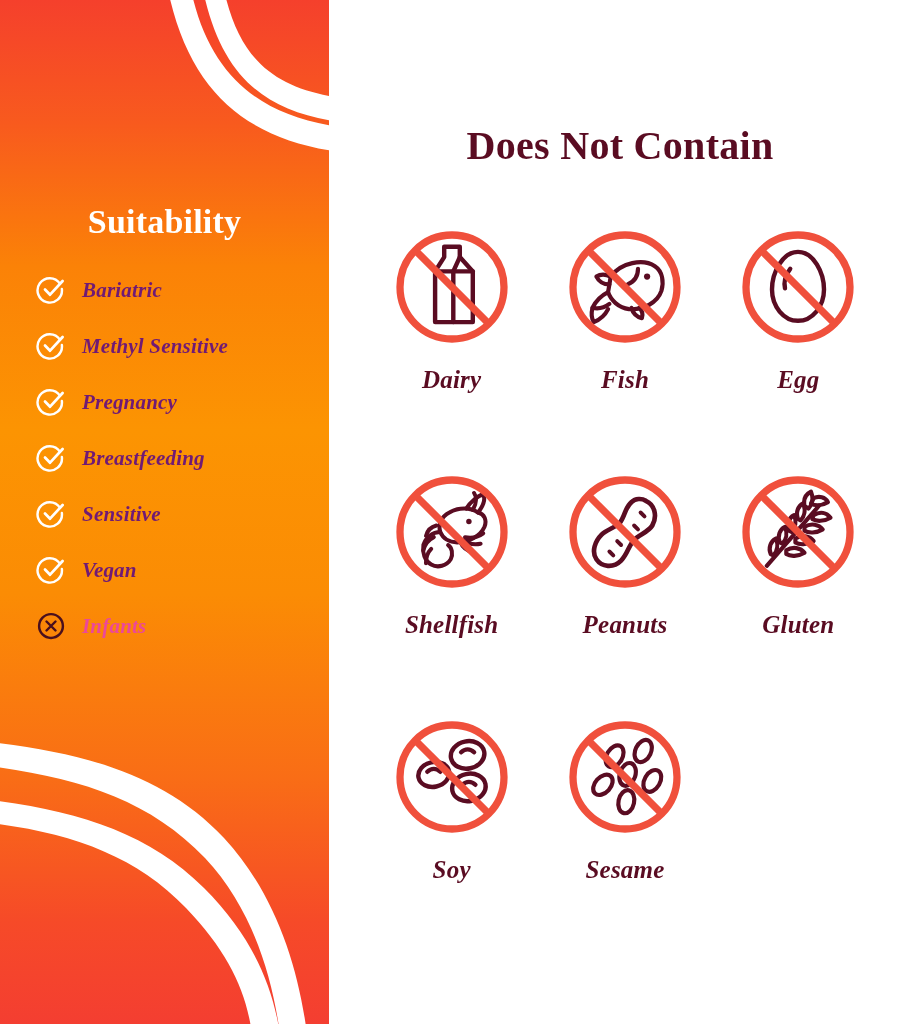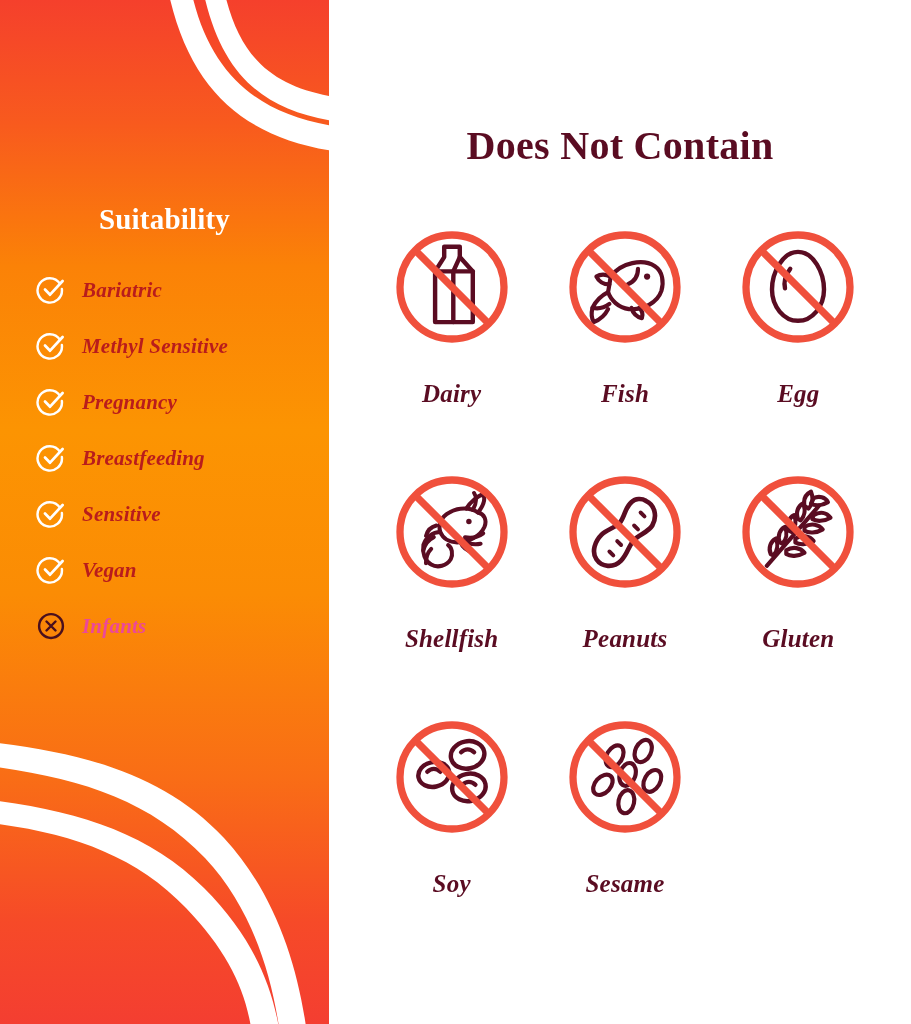--- a/index.html
+++ b/index.html
@@ -52,21 +52,21 @@
     height: 1024px;
   }
 
   #suitability-title {
     position: absolute;
     top: 203px;
     left: 0;
     width: 329px;
     text-align: center;
     color: #ffffff;
-    font-size: 29px;
+    font-size: 34px;
     font-weight: bold;
     letter-spacing: 0.2px;
   }
 
   #suit-list {
     position: absolute;
     top: 262px;
     left: 36px;
     width: 293px;
     list-style: none;
@@ -83,21 +83,21 @@
     height: 30px;
     flex: 0 0 30px;
     margin-right: 16px;
     display: block;
   }
 
   .suit-label {
     font-size: 21px;
     font-style: italic;
     font-weight: bold;
-    color: #b91c1c;
+    color: #701a75;
     letter-spacing: 0.2px;
     white-space: nowrap;
   }
 
   .suit-item.excluded .suit-label { color: #ec4899; }
 
   
   #right-panel {
     position: absolute;
     left: 329px; top: 0;
@@ -134,21 +134,21 @@
     align-items: center;
   }
 
   .allergen-icon {
     width: 130px;
     height: 130px;
     display: block;
   }
 
   .allergen-label {
-    margin-top: 28px;
+    margin-top: 14px;
     font-size: 25px;
     font-style: italic;
     font-weight: bold;
     color: #5A0C22;
     text-align: center;
     white-space: nowrap;
     letter-spacing: 0.2px;
   }
 </style>
 </head>

